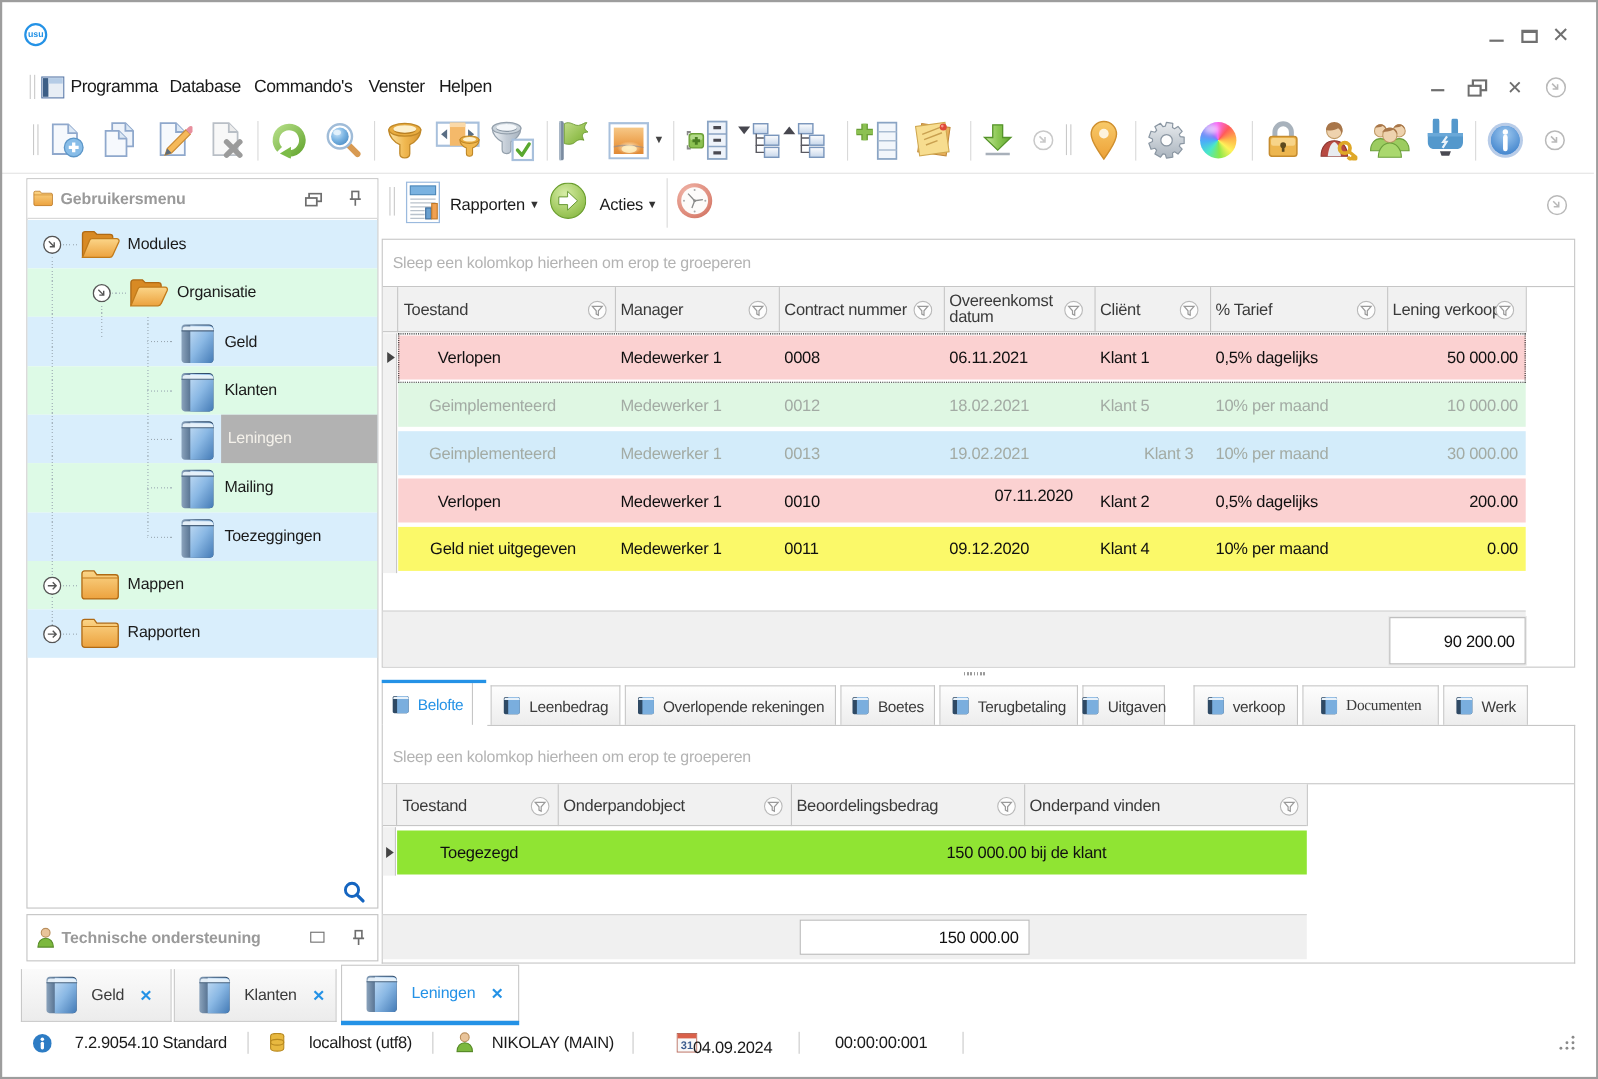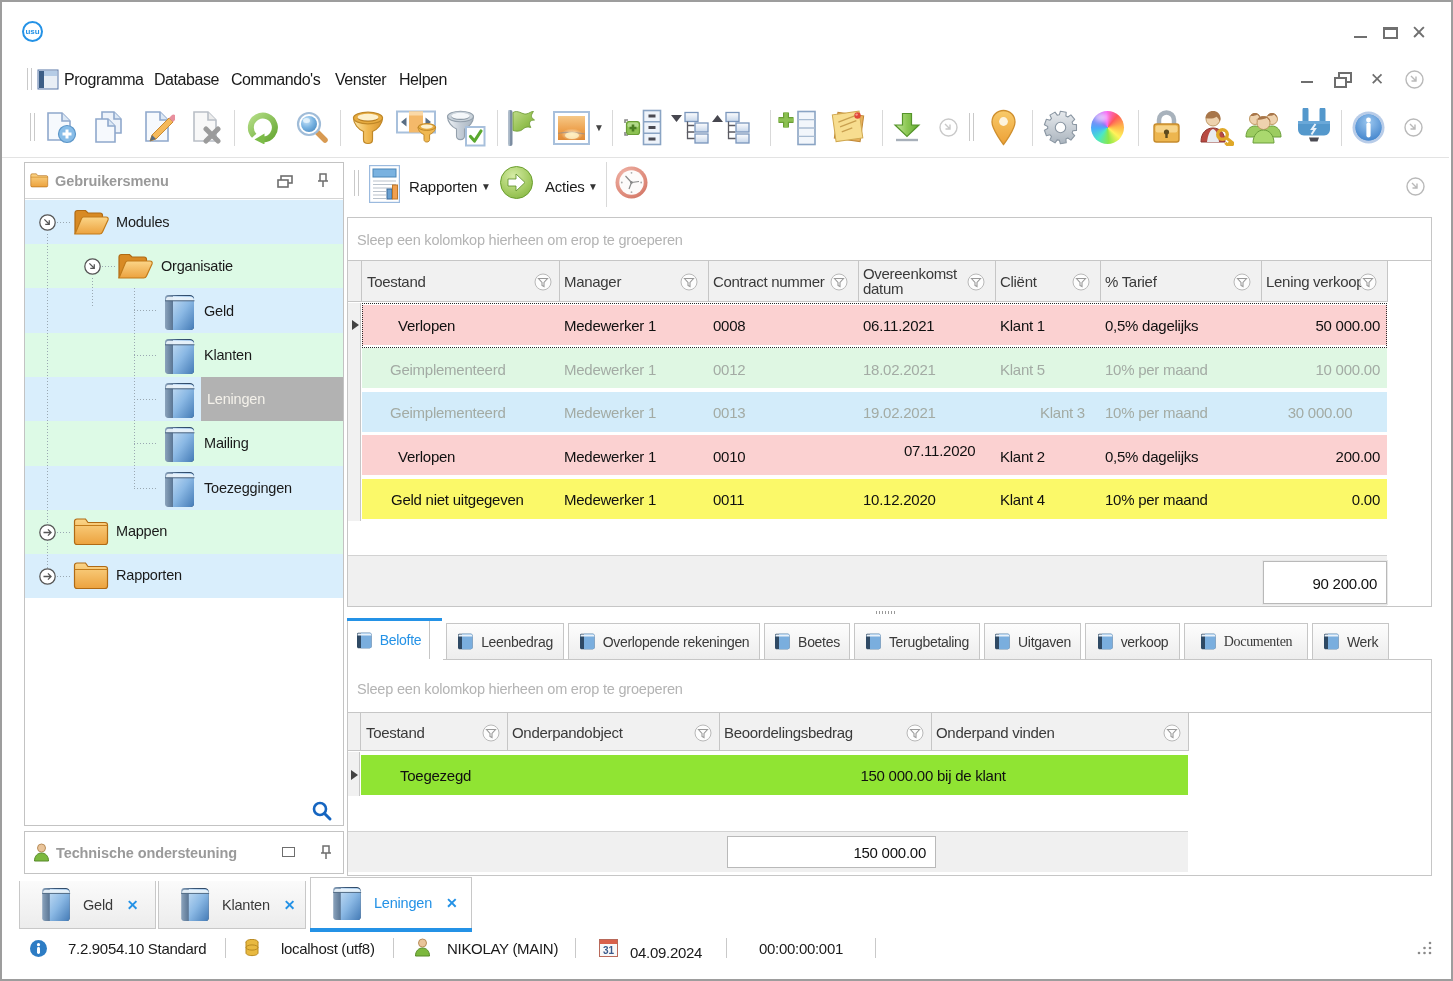--- a/index.html
+++ b/index.html
@@ -821,32 +821,32 @@
 <div class="abs ct gr" style="left:863px;top:360.5px;">18.02.2021</div>
 <div class="abs ct gr" style="left:1000px;top:360.5px;">Klant 5</div>
 <div class="abs ct gr" style="left:1105px;top:360.5px;">10% per maand</div>
 <div class="abs ct gr" style="left:1260px;top:360.5px;width:120px;text-align:right;">10 000.00</div>
 <div class="abs ct gr" style="left:390px;top:404px;">Geimplementeerd</div>
 <div class="abs ct gr" style="left:564px;top:404px;">Medewerker 1</div>
 <div class="abs ct gr" style="left:713px;top:404px;">0013</div>
 <div class="abs ct gr" style="left:863px;top:404px;">19.02.2021</div>
 <div class="abs ct gr" style="left:1000px;top:404px;margin-left:40px;">Klant 3</div>
 <div class="abs ct gr" style="left:1105px;top:404px;">10% per maand</div>
-<div class="abs ct gr" style="left:1260px;top:404px;width:120px;text-align:center;">30 000.00</div>
+<div class="abs ct gr" style="left:1260px;top:404px;width:120px;text-align:right;">30 000.00</div>
 <div class="abs ct" style="left:398px;top:447.5px;">Verlopen</div>
 <div class="abs ct" style="left:564px;top:447.5px;">Medewerker 1</div>
 <div class="abs ct" style="left:713px;top:447.5px;">0010</div>
 <div class="abs ct" style="left:863px;top:442px;margin-left:41px;">07.11.2020</div>
 <div class="abs ct" style="left:1000px;top:447.5px;">Klant 2</div>
 <div class="abs ct" style="left:1105px;top:447.5px;">0,5% dagelijks</div>
 <div class="abs ct" style="left:1260px;top:447.5px;width:120px;text-align:right;">200.00</div>
 <div class="abs ct" style="left:391px;top:491px;">Geld niet uitgegeven</div>
 <div class="abs ct" style="left:564px;top:491px;">Medewerker 1</div>
 <div class="abs ct" style="left:713px;top:491px;">0011</div>
-<div class="abs ct" style="left:863px;top:491px;">10.12.2020</div>
+<div class="abs ct" style="left:863px;top:491px;">09.12.2020</div>
 <div class="abs ct" style="left:1000px;top:491px;">Klant 4</div>
 <div class="abs ct" style="left:1105px;top:491px;">10% per maand</div>
 <div class="abs ct" style="left:1260px;top:491px;width:120px;text-align:right;">0.00</div>
 
 <div class="abs" style="left:348px;top:555px;width:1039px;height:51px;background:#f0f0f0;border-top:1px solid #d2d2d2;"></div>
 <div class="abs" style="left:1263px;top:561px;width:124px;height:43px;background:#fff;border:1px solid #b9b9b9;box-shadow:0 0 0 1px #e8e8e8;"></div>
 <div class="abs ct" style="left:1267px;top:575px;width:110px;text-align:right;">90 200.00</div>
 </div>
 
 <div class="abs" style="left:876px;top:611px;width:20px;height:3px;background:repeating-linear-gradient(90deg,#9a9a9a 0 1.5px,transparent 1.5px 3px);"></div>
@@ -880,21 +880,21 @@
             <path d="M1.5 2.8c0-.8.5-1.4 1.4-1.4h10.6c.9 0 1.6.5 1.8 1.2l.1.8H1.5z" fill="#e9f2fa"></path>
           </svg>
         </span>Boetes</div>
 <div class="abs tab" style="left:854px;width:126px;"><span class="bk16">
           <svg width="16" height="17" viewBox="0 0 16 17">
             <path d="M1 2.2C1 1.4 1.7.7 2.5.7h11c1 0 2 .7 2 1.7v12.2c0 1-.8 1.7-1.8 1.7H2.5c-.8 0-1.5-.7-1.5-1.5z" fill="#2e4964"></path>
             <path d="M5 .7h8.5c1 0 2 .7 2 1.7v12.2c0 1-.8 1.7-1.8 1.7H5z" fill="#7aaede"></path>
             <path d="M1.5 2.8c0-.8.5-1.4 1.4-1.4h10.6c.9 0 1.6.5 1.8 1.2l.1.8H1.5z" fill="#e9f2fa"></path>
           </svg>
         </span>Terugbetaling</div>
-<div class="abs tab" style="left:984px;width:97px;"><span class="bk16">
+<div class="abs tab" style="left:984px;width:75px;"><span class="bk16">
           <svg width="16" height="17" viewBox="0 0 16 17">
             <path d="M1 2.2C1 1.4 1.7.7 2.5.7h11c1 0 2 .7 2 1.7v12.2c0 1-.8 1.7-1.8 1.7H2.5c-.8 0-1.5-.7-1.5-1.5z" fill="#2e4964"></path>
             <path d="M5 .7h8.5c1 0 2 .7 2 1.7v12.2c0 1-.8 1.7-1.8 1.7H5z" fill="#7aaede"></path>
             <path d="M1.5 2.8c0-.8.5-1.4 1.4-1.4h10.6c.9 0 1.6.5 1.8 1.2l.1.8H1.5z" fill="#e9f2fa"></path>
           </svg>
         </span>Uitgaven</div>
 <div class="abs tab" style="left:1085px;width:95px;"><span class="bk16">
           <svg width="16" height="17" viewBox="0 0 16 17">
             <path d="M1 2.2C1 1.4 1.7.7 2.5.7h11c1 0 2 .7 2 1.7v12.2c0 1-.8 1.7-1.8 1.7H2.5c-.8 0-1.5-.7-1.5-1.5z" fill="#2e4964"></path>
             <path d="M5 .7h8.5c1 0 2 .7 2 1.7v12.2c0 1-.8 1.7-1.8 1.7H5z" fill="#7aaede"></path>
@@ -1068,21 +1068,21 @@
 <div class="abs st" style="left:281px;top:940px;">localhost (utf8)</div>
 <div class="abs ssep" style="left:393px;"></div>
 <div class="ico" style="left:414px;top:938px;">
         <svg width="17" height="19" viewBox="0 0 17 19">
           <circle cx="8.5" cy="5" r="4" fill="#e9c49a" stroke="#b98e5c"></circle>
           <path d="M1.5 18c0-5 3-8 7-8s7 3 7 8z" fill="#7cb83e" stroke="#578a28"></path>
         </svg>
       </div>
 <div class="abs st" style="left:447px;top:940px;">NIKOLAY (MAIN)</div>
 <div class="abs ssep" style="left:575px;"></div>
-<div class="ico" style="left:560px;top:939px;padding-left:39px;">
+<div class="ico" style="left:576px;top:939px;padding-left:39px;">
         <svg width="19" height="18" viewBox="0 0 19 18">
           <rect x="0.5" y="0.5" width="18" height="17" fill="#f8f8f8" stroke="#b8695a"></rect>
           <rect x="1" y="1" width="17" height="4" fill="#d9604a"></rect>
           <text x="9.5" y="14.5" font-size="10" font-weight="bold" fill="#3a5a8c" text-anchor="middle" font-family="Liberation Sans, sans-serif">31</text>
         </svg>
       </div>
 <div class="abs st" style="left:630px;top:944px;">04.09.2024</div>
 <div class="abs ssep" style="left:726px;"></div>
 <div class="abs st" style="left:759px;top:940px;">00:00:00:001</div>
 <div class="abs ssep" style="left:875px;"></div>

